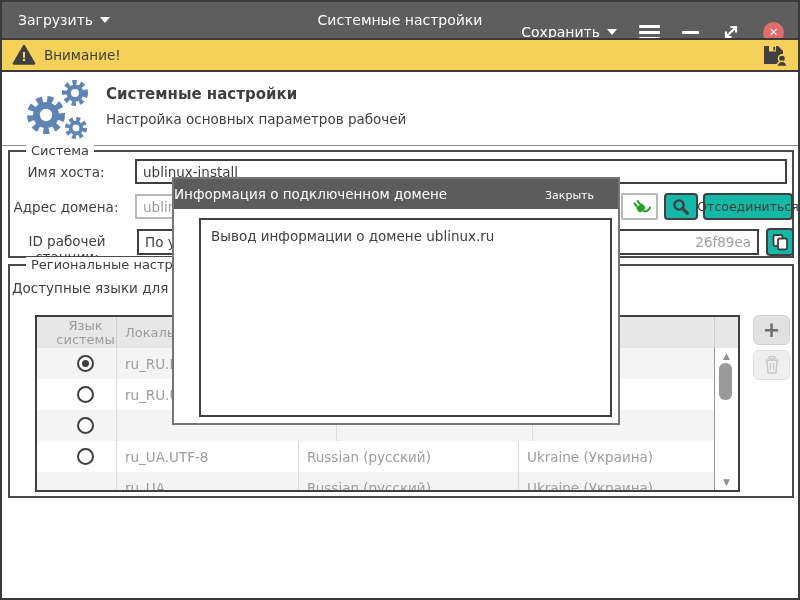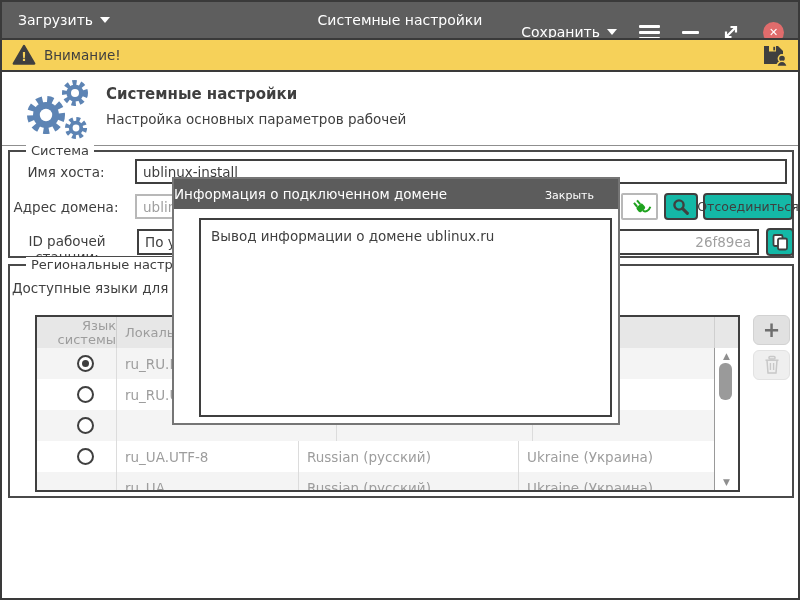--- a/index.html
+++ b/index.html
@@ -47,21 +47,21 @@
   .plugbox{position:absolute;box-sizing:border-box;background:#fff;border:2px solid #b8b8b8;border-radius:2px;
     display:flex;align-items:center;justify-content:center;}
   .val-end{margin-left:auto;color:#9f9f9f;}
   
   .rdesc{position:absolute;left:10px;top:278px;font-size:13.5px;}
   .ltable{position:absolute;left:33px;top:313px;width:705px;height:177px;box-sizing:border-box;
     border:2px solid #3f3f3f;background:#fff;overflow:hidden;}
   .trow{display:flex;height:31px;align-items:stretch;}
   .thead{background:#e7e7e7;color:#9d9d9d;font-size:13px;}
   .tc{box-sizing:border-box;display:flex;align-items:center;border-right:1px solid #cfcfcf;overflow:hidden;}
-  .c1{width:80px;justify-content:center;text-align:right;line-height:14px;padding-left:18px;}
+  .c1{width:80px;justify-content:center;text-align:center;line-height:14px;padding-left:18px;}
   .c2{width:182px;padding-left:8px;}
   .c3{width:220px;padding-left:8px;}
   .c4{width:196px;padding-left:8px;}
   .c5{width:23px;border-right:none;}
   .tbody .trow{color:#9d9d9d;font-size:13.5px;}
   .tbody .trow:nth-child(odd){background:#f4f4f4;}
   .tbody .trow:nth-child(even){background:#fff;}
   .tbody .tc{border-right:1px solid #dcdcdc;}
   .radio{width:13px;height:13px;border:2px solid #3f3f3f;border-radius:50%;background:#fff;position:relative;display:inline-block;cursor:pointer;}
   .radio.checked::after{content:"";position:absolute;left:3px;top:3px;width:7px;height:7px;border-radius:50%;background:#3f3f3f;}

